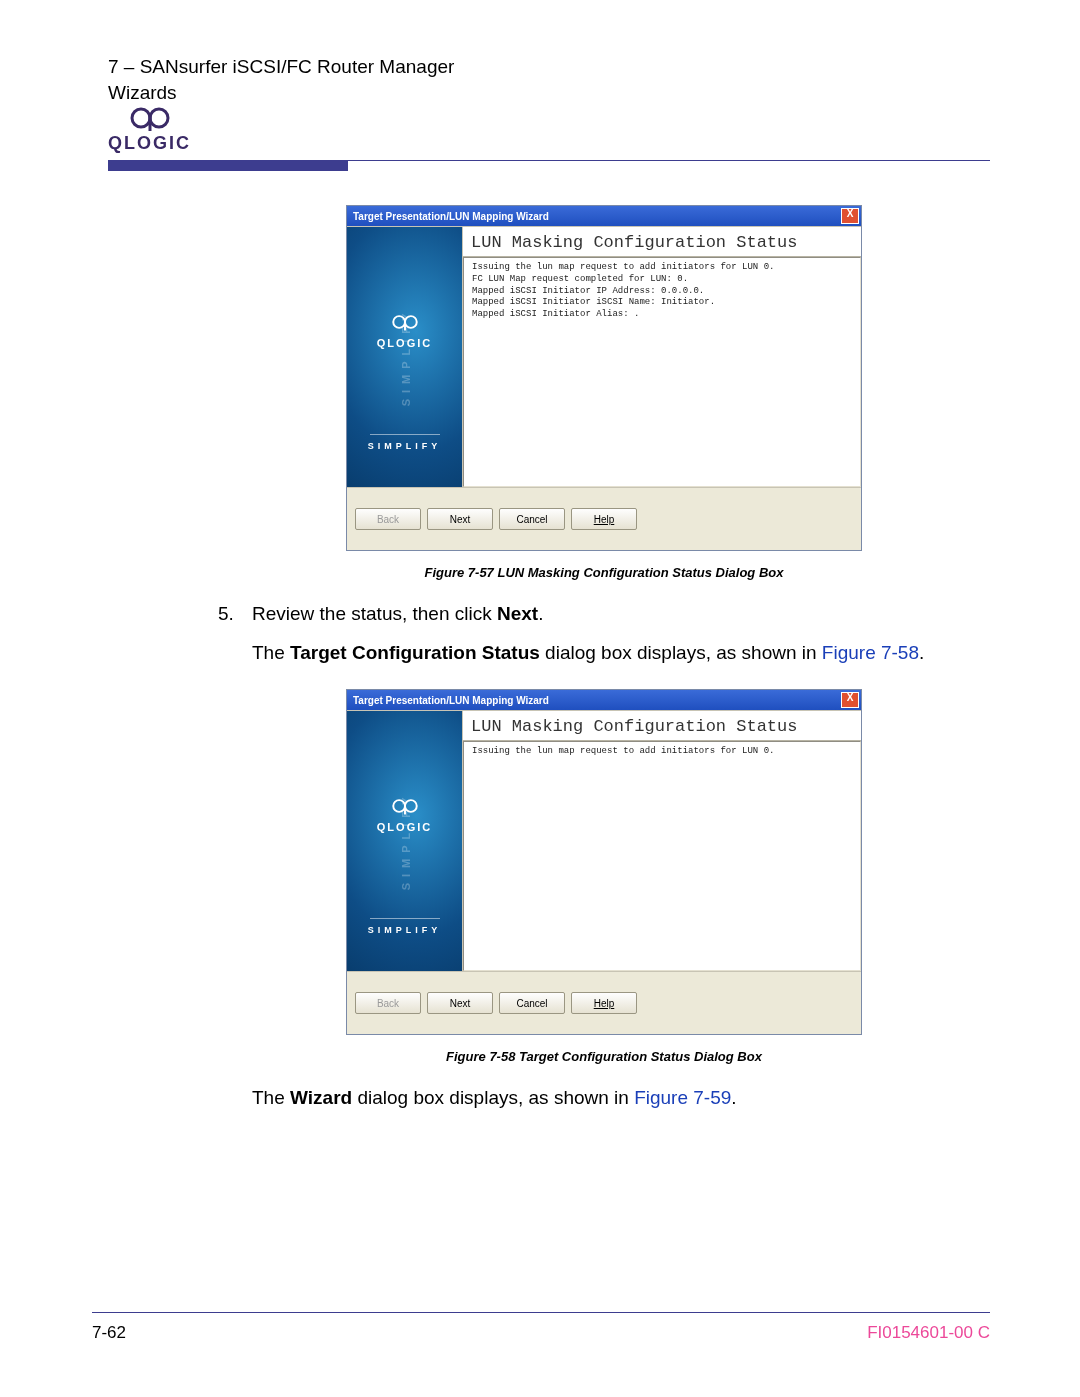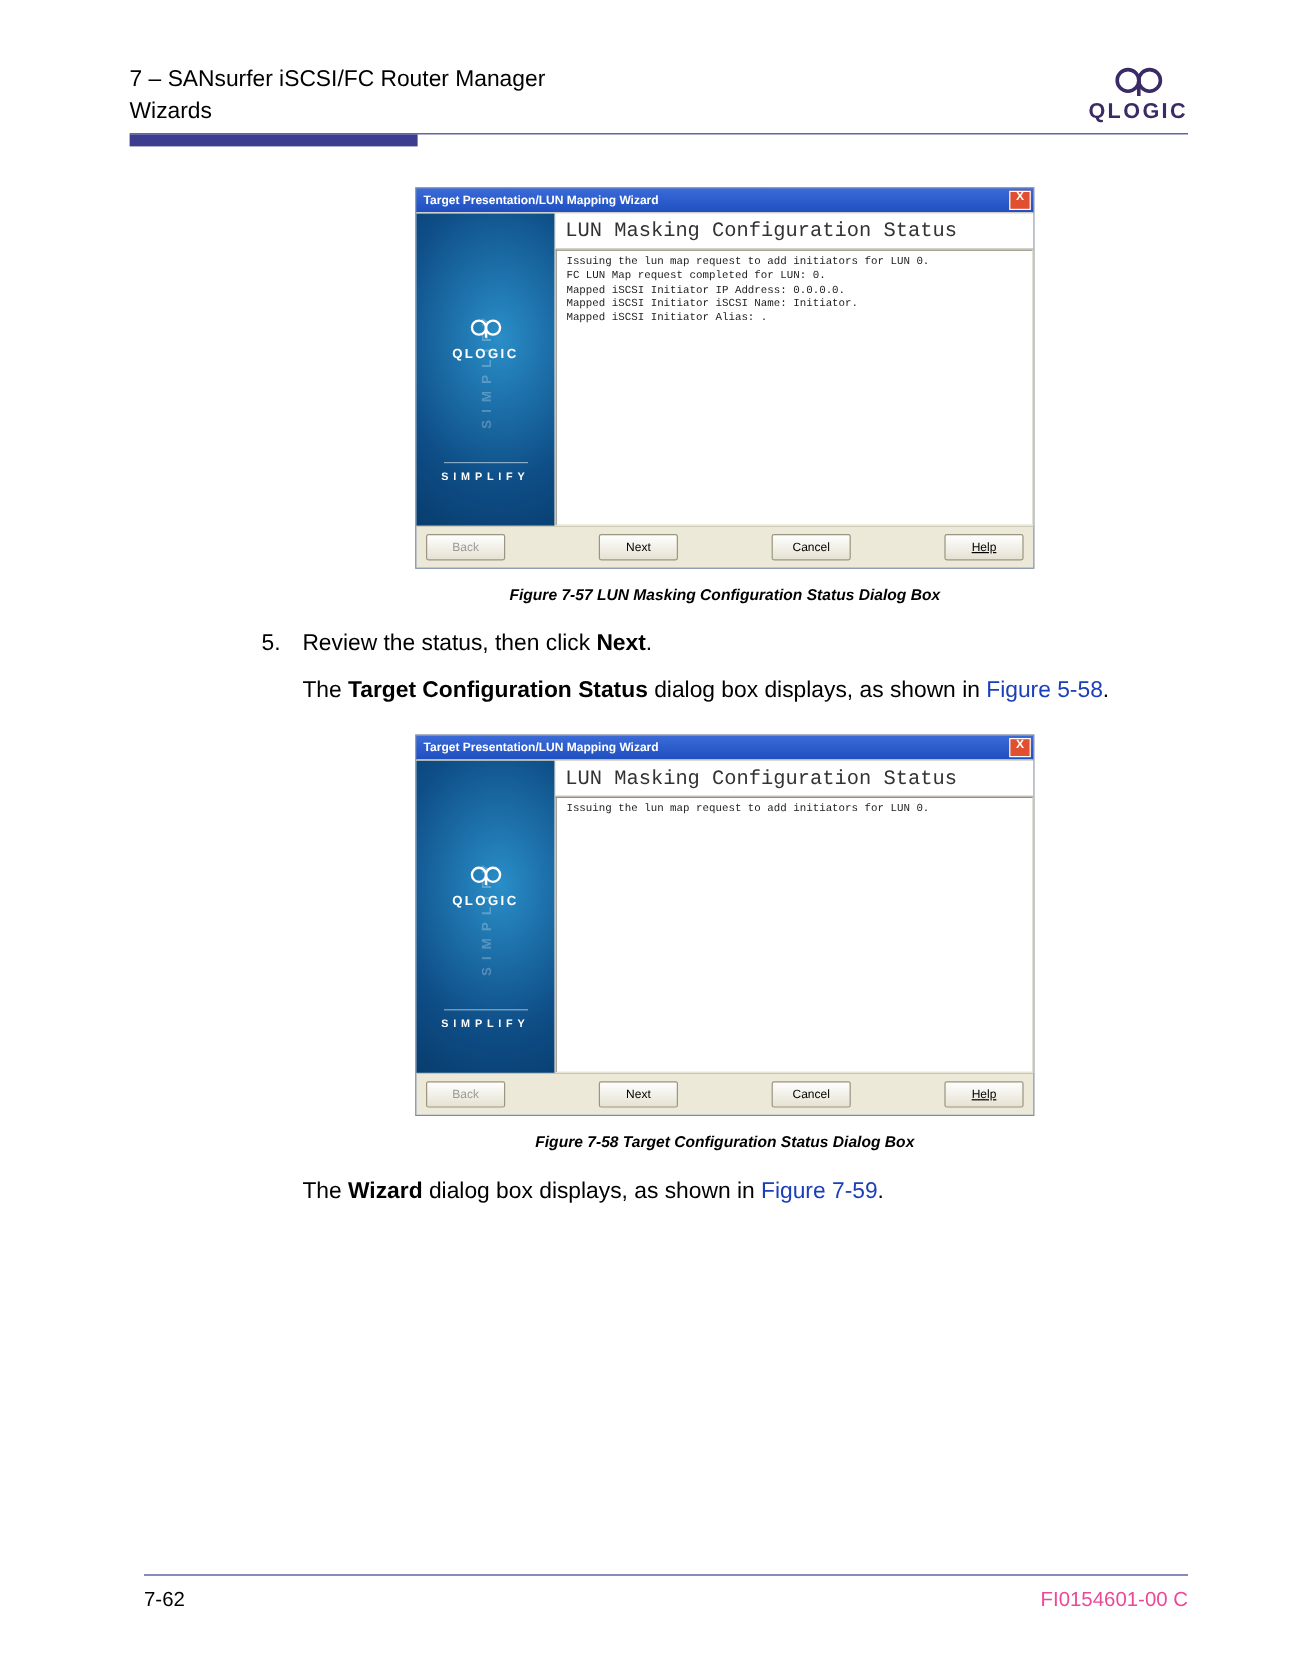--- a/index.html
+++ b/index.html
@@ -14,20 +14,21 @@
     height: 1397px;
     box-sizing: border-box;
     padding: 54px 90px 40px 108px;
     position: relative;
   }
   .header {
     display: flex;
     justify-content: space-between;
     align-items: flex-start;
     margin-bottom: 6px;
+    flex-direction: column;
   }
   .header-left {
     font-size: 19px;
     line-height: 1.35;
   }
   .logo-block {
     display: flex;
     flex-direction: column;
     align-items: center;
     color: #3a2a66;
@@ -187,43 +188,43 @@
     margin: 0;
     overflow: auto;
   }
   .panel-text div {
     font-size: 9px;
     color: #222;
     line-height: 1.3;
   }
   .btn-row {
     background: #ece9d8;
-    padding: 6px 8px;
-    display: flex;
-    justify-content: space-between;
+    padding: 20px 8px;
+    display: flex;
+    justify-content: flex-start;
     gap: 6px;
     border-top: 1px solid #c8c4b4;
   }
   .wbtn {
     min-width: 48px;
     height: 20px;
     font-size: 10px;
     background: linear-gradient(#fefefe, #e6e2d2);
     border: 1px solid #9a9682;
     border-radius: 2px;
     display: inline-flex;
     align-items: center;
     justify-content: center;
     padding: 0 8px;
   }
   .wbtn.disabled { color: #9a9a9a; }
   .u { text-decoration: underline; }
   .footer {
     position: absolute;
-    left: 120px;
+    left: 92px;
     right: 90px;
     bottom: 54px;
   }
   .footer-rule {
     height: 1px;
     background: #3d3d8f;
     margin-bottom: 10px;
   }
   .footer-row {
     display: flex;
@@ -303,21 +304,21 @@
     <div class="figure-caption">Figure 7-57  LUN Masking Configuration Status Dialog Box</div>
 
     <div class="step-block">
       <div class="step-num-row">
         <span class="step-num">5.</span>
         <span>
           <span>Review the status, then click </span><span class="bold">Next</span><span>.</span>
         </span>
       </div>
       <div class="step-sub">
-        <span>The </span><span class="bold">Target Configuration Status</span><span> dialog box displays, as shown in </span><span class="link">Figure 5-58</span><span>.</span>
+        <span>The </span><span class="bold">Target Configuration Status</span><span> dialog box displays, as shown in </span><span class="link">Figure 7-58</span><span>.</span>
       </div>
     </div>
 
     <div class="dialog">
       <div class="titlebar">
         <span>Target Presentation/LUN Mapping Wizard</span>
         <span class="close-btn">X</span>
       </div>
       <div class="dialog-body">
         <div class="side-panel">

